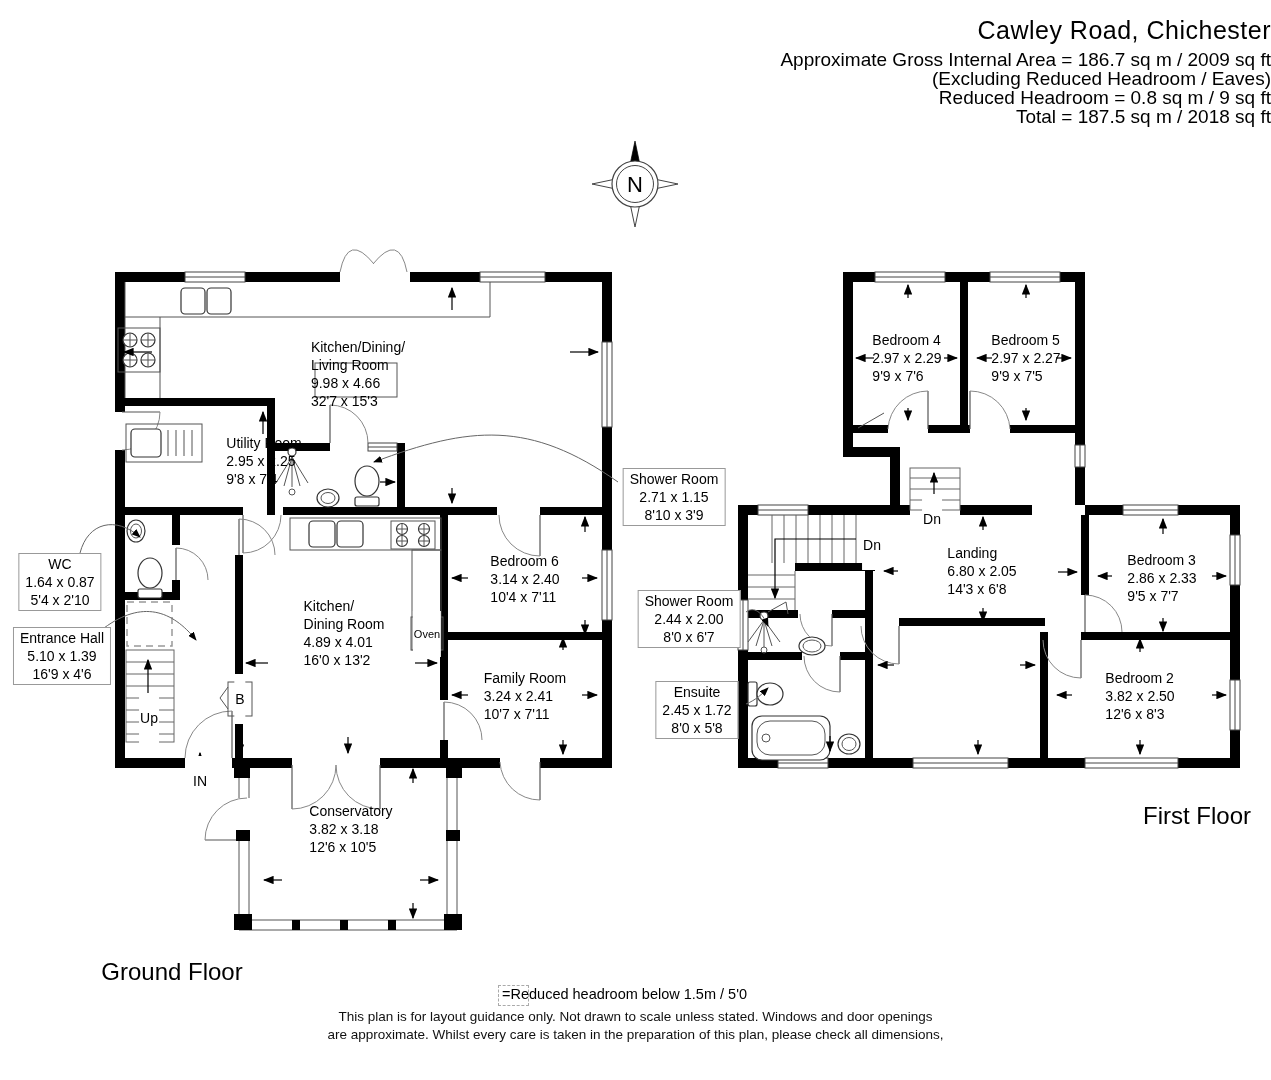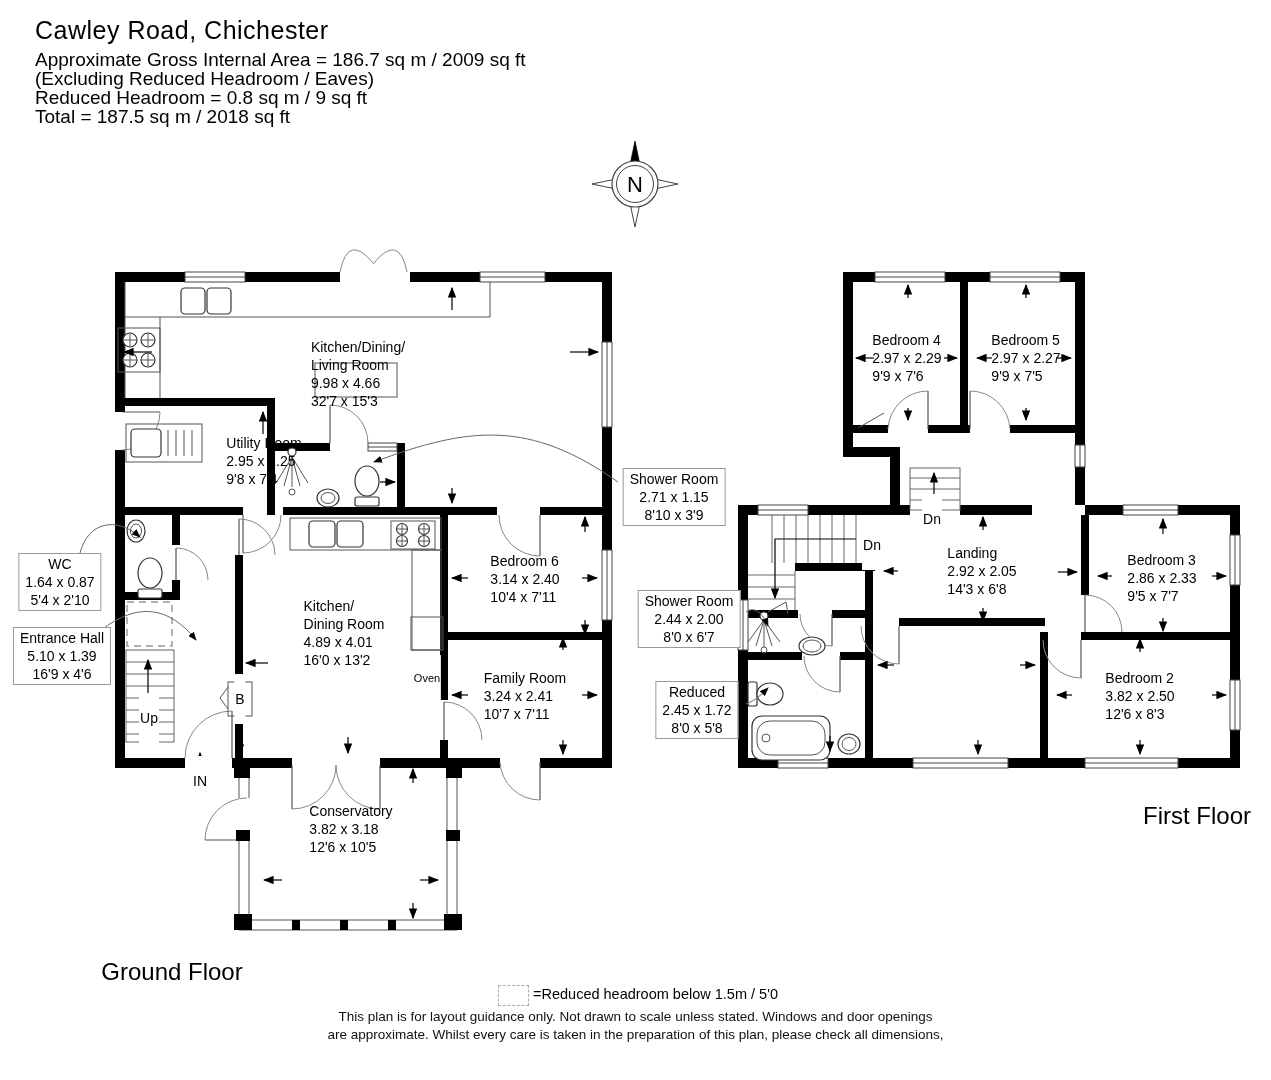--- a/index.html
+++ b/index.html
@@ -1,33 +1,33 @@
 <!DOCTYPE html>
 <html><head>
 <meta charset="utf-8">
 <style>
   html,body{margin:0;padding:0;background:#fff;}
   #page{position:relative;width:1271px;height:1080px;background:#fff;overflow:hidden;
         font-family:"Liberation Sans", sans-serif;color:#000;}
   #plan-svg{position:absolute;left:0;top:0;width:1271px;height:1080px;}
-  .hdr{position:absolute;left:0;right:0;text-align:left;margin-left:35px;}
+  .hdr{position:absolute;left:0;right:0;text-align:right;margin-left:35px;}
   .hdr-title{top:16px;font-size:25px;letter-spacing:0.5px;}
   .hdr-sub{font-size:19px;line-height:19px;}
   .rlabel{position:absolute;transform:translate(-50%,-50%);
           font-size:14px;line-height:18px;white-space:nowrap;}
   .callout{position:absolute;transform:translate(-50%,-50%);text-align:center;
            font-size:14px;line-height:18px;white-space:nowrap;border:1px solid #999;
            background:#fff;padding:1px 6px;}
   .ann{position:absolute;transform:translate(-50%,-50%);font-size:14px;background:#fff;
        padding:17px 1px;white-space:nowrap;}
-  .ann-small{font-size:11px;margin-top:44px;}
+  .ann-small{font-size:11px;}
   .floorlabel{position:absolute;transform:translate(-50%,-50%);font-size:24px;white-space:nowrap;}
   .legend-box{position:absolute;left:498px;top:985px;width:29px;height:19px;
               border:1.5px dashed #aaa;background:#fff;}
-  .legend-text{position:absolute;left:533px;top:984px;font-size:14.5px;line-height:20px;white-space:nowrap;}
+  .legend-text{position:absolute;left:502px;top:984px;font-size:14.5px;line-height:20px;white-space:nowrap;}
   .disclaimer{position:absolute;left:0;right:0;top:1008px;text-align:center;
               font-size:13.5px;line-height:18px;color:#111;}
   
   .w{fill:#000;stroke:none;}
   .thin{stroke:#555;stroke-width:1;fill:none;}
   .fix{stroke:#333;stroke-width:1.2;fill:#fff;}
   .arc{stroke:#888;stroke-width:1;fill:none;}
   .leaf{stroke:#555;stroke-width:1.2;fill:none;}
   .win{fill:#fff;stroke:#444;stroke-width:1;}
   .winline{stroke:#444;stroke-width:1;fill:none;}
@@ -508,21 +508,21 @@
     <div>2.97 x 2.29</div>
     <div>9'9 x 7'6</div>
   </div>
   <div class="rlabel" style="left:1026px;top:358px">
     <div>Bedroom 5</div>
     <div>2.97 x 2.27</div>
     <div>9'9 x 7'5</div>
   </div>
   <div class="rlabel" style="left:982px;top:571px">
     <div>Landing</div>
-    <div>2.92 x 2.05</div>
+    <div>6.80 x 2.05</div>
     <div>14'3 x 6'8</div>
   </div>
   <div class="rlabel" style="left:1162px;top:578px">
     <div>Bedroom 3</div>
     <div>2.86 x 2.33</div>
     <div>9'5 x 7'7</div>
   </div>
   <div class="rlabel" style="left:1140px;top:696px">
     <div>Bedroom 2</div>
     <div>3.82 x 2.50</div>
@@ -543,21 +543,21 @@
     <div>Shower Room</div>
     <div>2.71 x 1.15</div>
     <div>8'10 x 3'9</div>
   </div>
   <div class="callout" style="left:689px;top:619px">
     <div>Shower Room</div>
     <div>2.44 x 2.00</div>
     <div>8'0 x 6'7</div>
   </div>
   <div class="callout" style="left:697px;top:710px">
-    <div>Reduced</div>
+    <div>Ensuite</div>
     <div>2.45 x 1.72</div>
     <div>8'0 x 5'8</div>
   </div>
 
   <div class="ann" style="left:149px;top:718px">Up</div>
   <div class="ann" style="left:200px;top:781px">IN</div>
   <div class="ann" style="left:240px;top:699px">B</div>
   <div class="ann ann-small" style="left:427px;top:634px">Oven</div>
   <div class="ann" style="left:872px;top:545px">Dn</div>
   <div class="ann" style="left:932px;top:519px">Dn</div>

